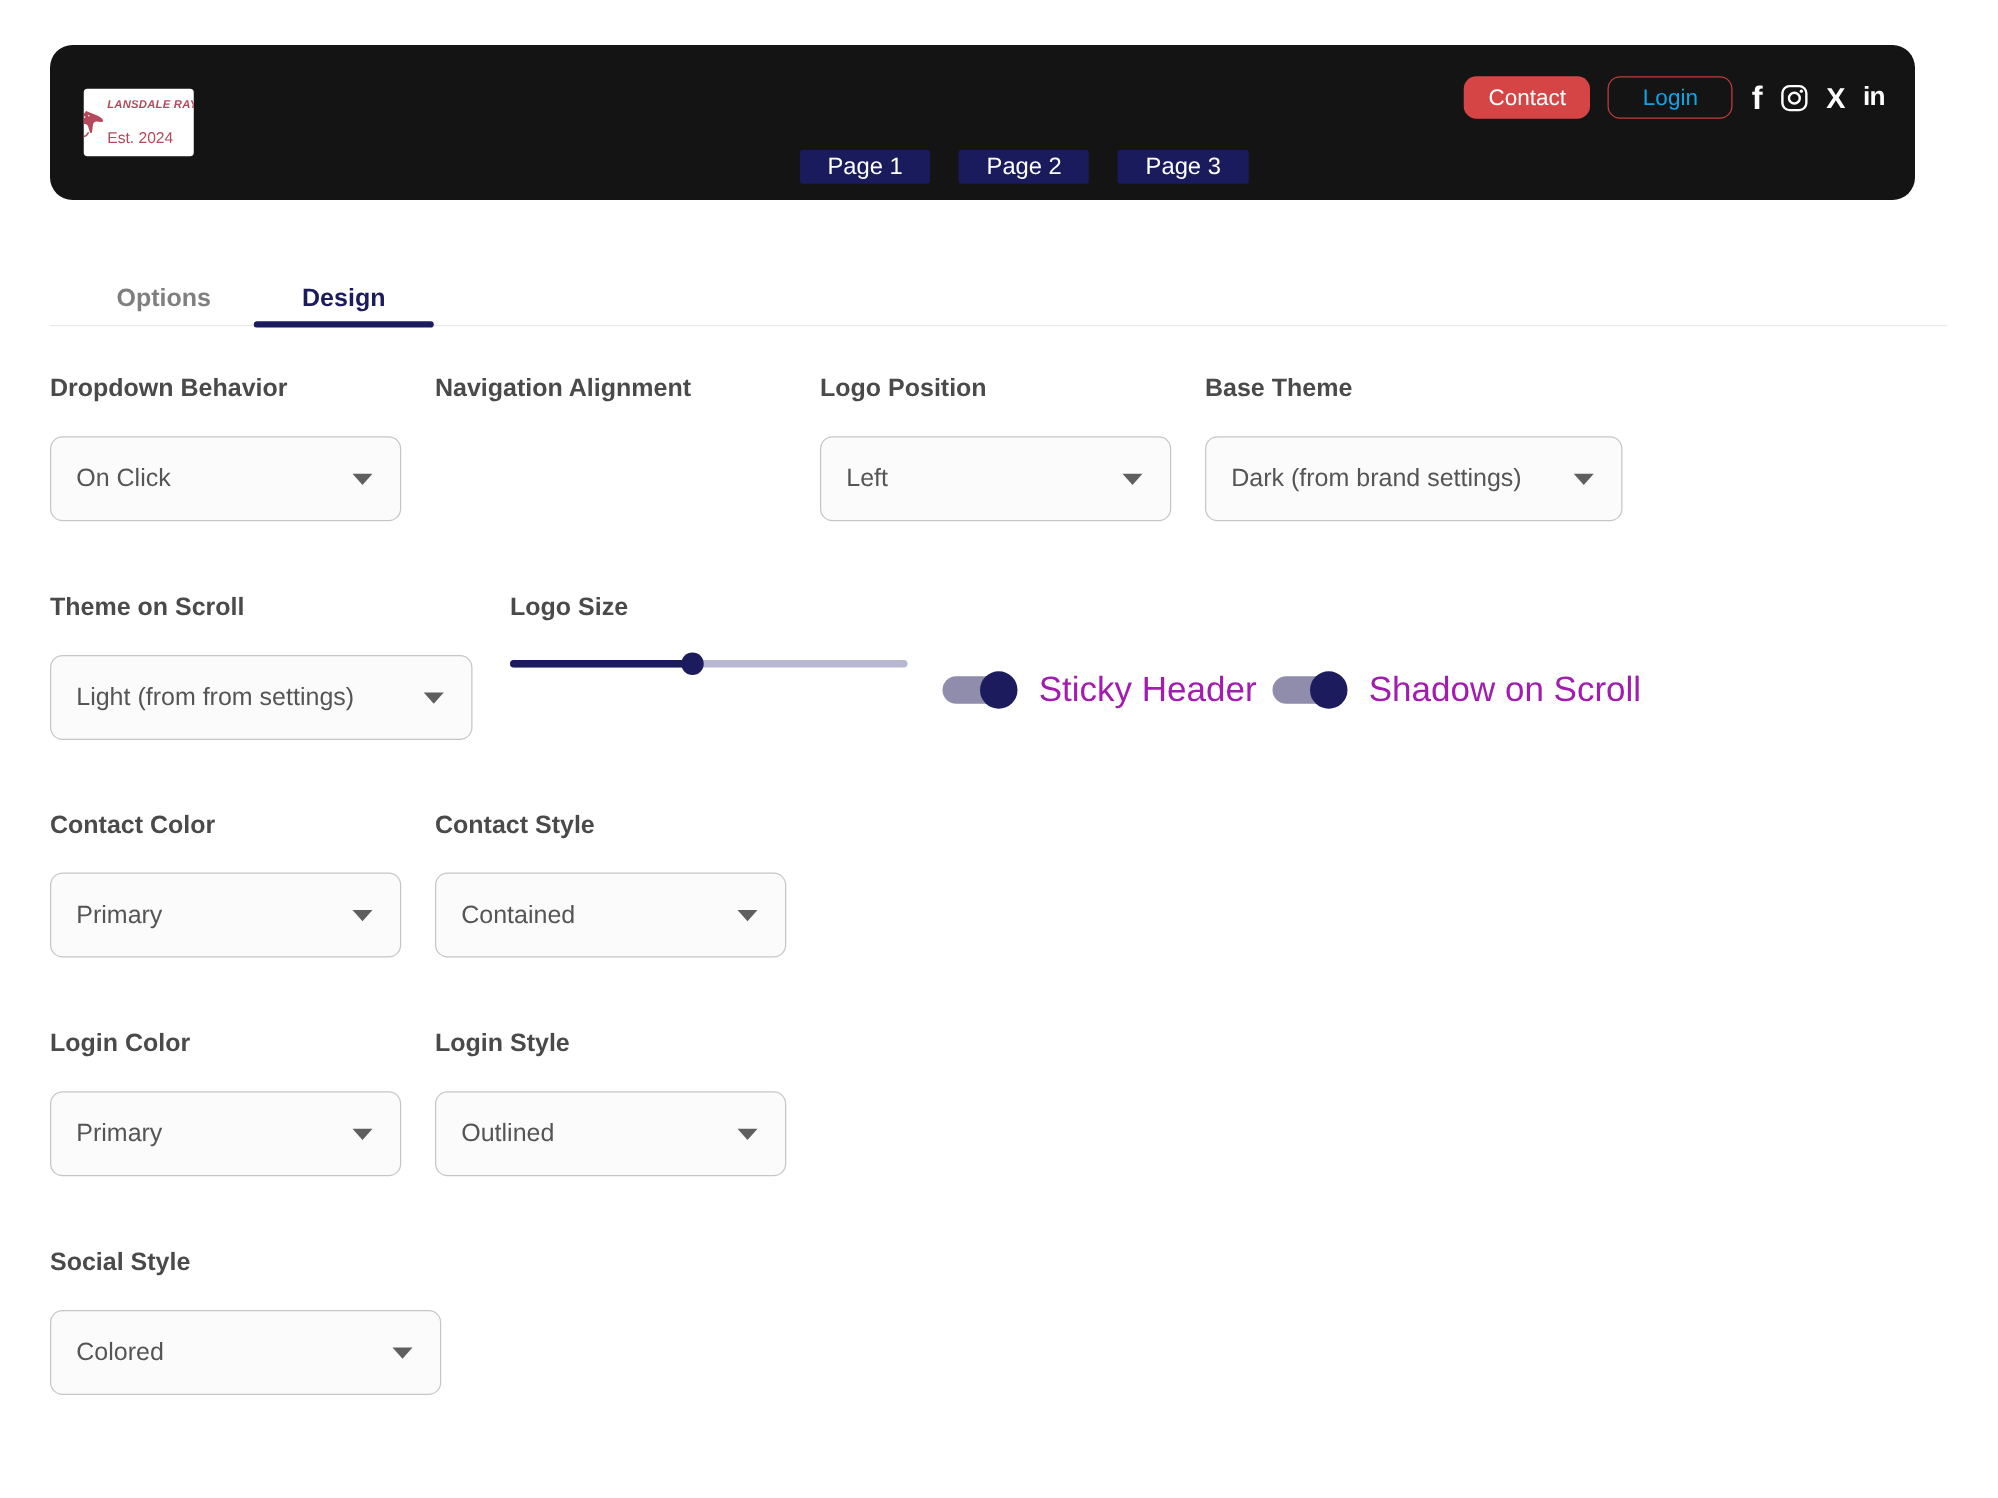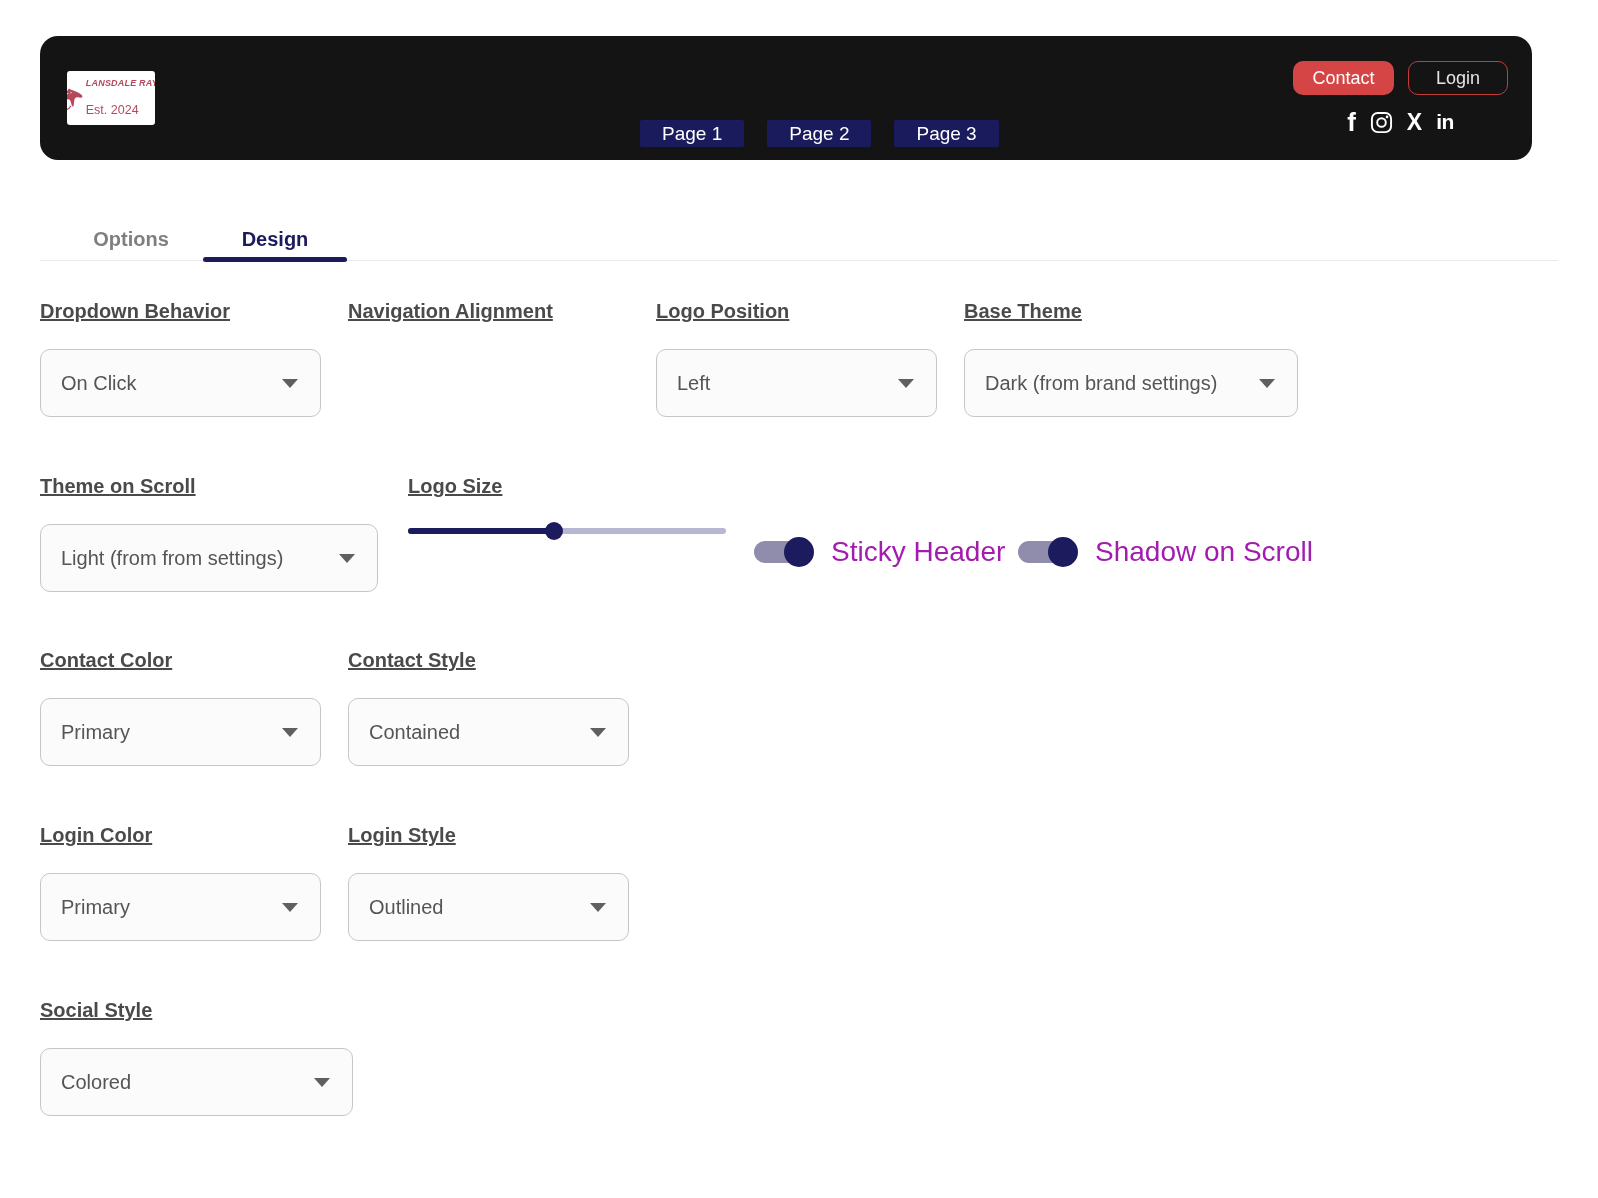--- a/index.html
+++ b/index.html
@@ -31,30 +31,30 @@
   .nav-links { position:absolute; left:600px; top:84px; display:flex; gap:23px; }
   .nav-link {
     background:#191b5c; color:#ffffff;
     font-size:19px; line-height:23px;
     padding:2px 22px; border-radius:2px;
     cursor:pointer; white-space:nowrap;
   }
 
   .header-right {
     position:absolute; right:24px; top:25px;
-    display:flex; flex-direction:column; align-items:center; gap:15px;
+    display:flex; align-items:center; gap:15px;
   }
   .btn-row { display:flex; gap:14px; }
   .btn {
     height:34px; border-radius:10px;
     display:flex; align-items:center; justify-content:center;
     font-size:18px; cursor:pointer;
   }
   .btn-contact { width:101px; background:#d64545; color:#ffffff; border:none; }
-  .btn-login   { width:100px; background:transparent; color:#e5e5e5; border:1.5px solid #c43b3b; }
+  .btn-login   { width:100px; background:transparent; color:#0ea5e9; border:1.5px solid #c43b3b; }
   .social-row { display:flex; gap:14px; align-items:center; color:#ffffff; }
   .social-icon { display:flex; align-items:center; justify-content:center; cursor:pointer; }
   .icon-f  { font-size:26px; font-weight:700; line-height:24px; }
   .icon-x  { font-size:23px; font-weight:700; line-height:24px; }
   .icon-in { font-size:21px; font-weight:800; letter-spacing:-0.5px; line-height:24px; }
 
   
   .tabs-row {
     position:absolute; left:40px; top:203px;
     width:1518px; height:58px;
@@ -70,21 +70,20 @@
     position:absolute; left:163px; bottom:-2px;
     width:144px; height:5px;
     background:#1b1b5e; border-radius:4px;
   }
 
   
   .field { position:absolute; }
   .field-label {
     font-size:20px; font-weight:700; color:#4a4a4a; line-height:22px;
     white-space:nowrap;
-    text-decoration:underline;
   }
   .select {
     margin-top:27px; height:68px;
     background:#fbfbfb; border:1px solid #c6c6c6; border-radius:10px;
     display:flex; align-items:center; justify-content:space-between;
     padding:0 22px 0 20px; cursor:pointer;
   }
   .select-value { font-size:20px; color:#555555; white-space:nowrap; }
   .chevron {
     width:0; height:0; flex:none; margin-left:10px;

